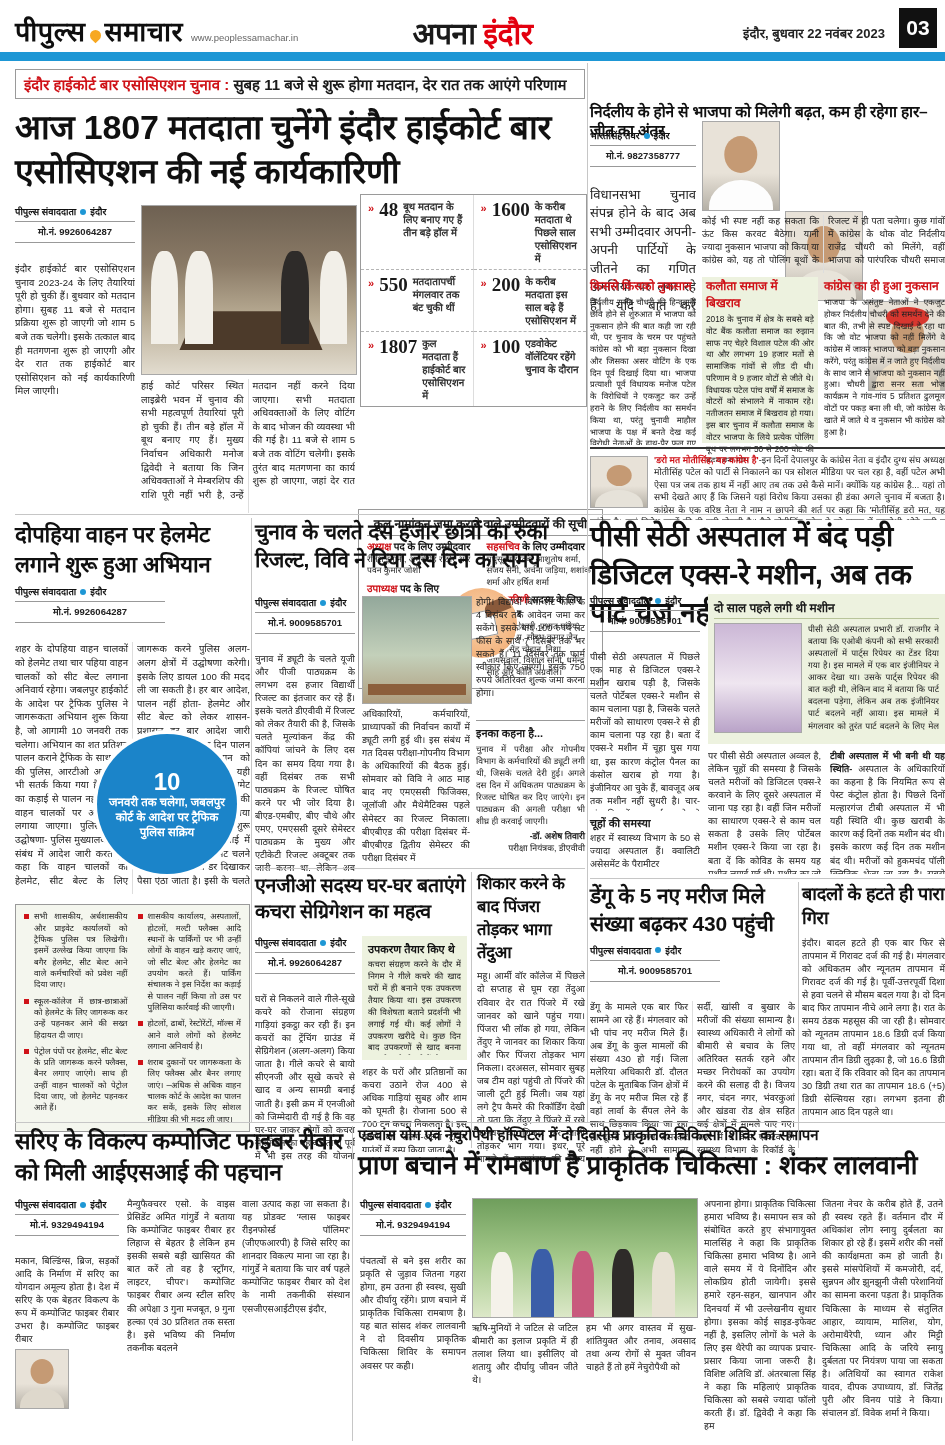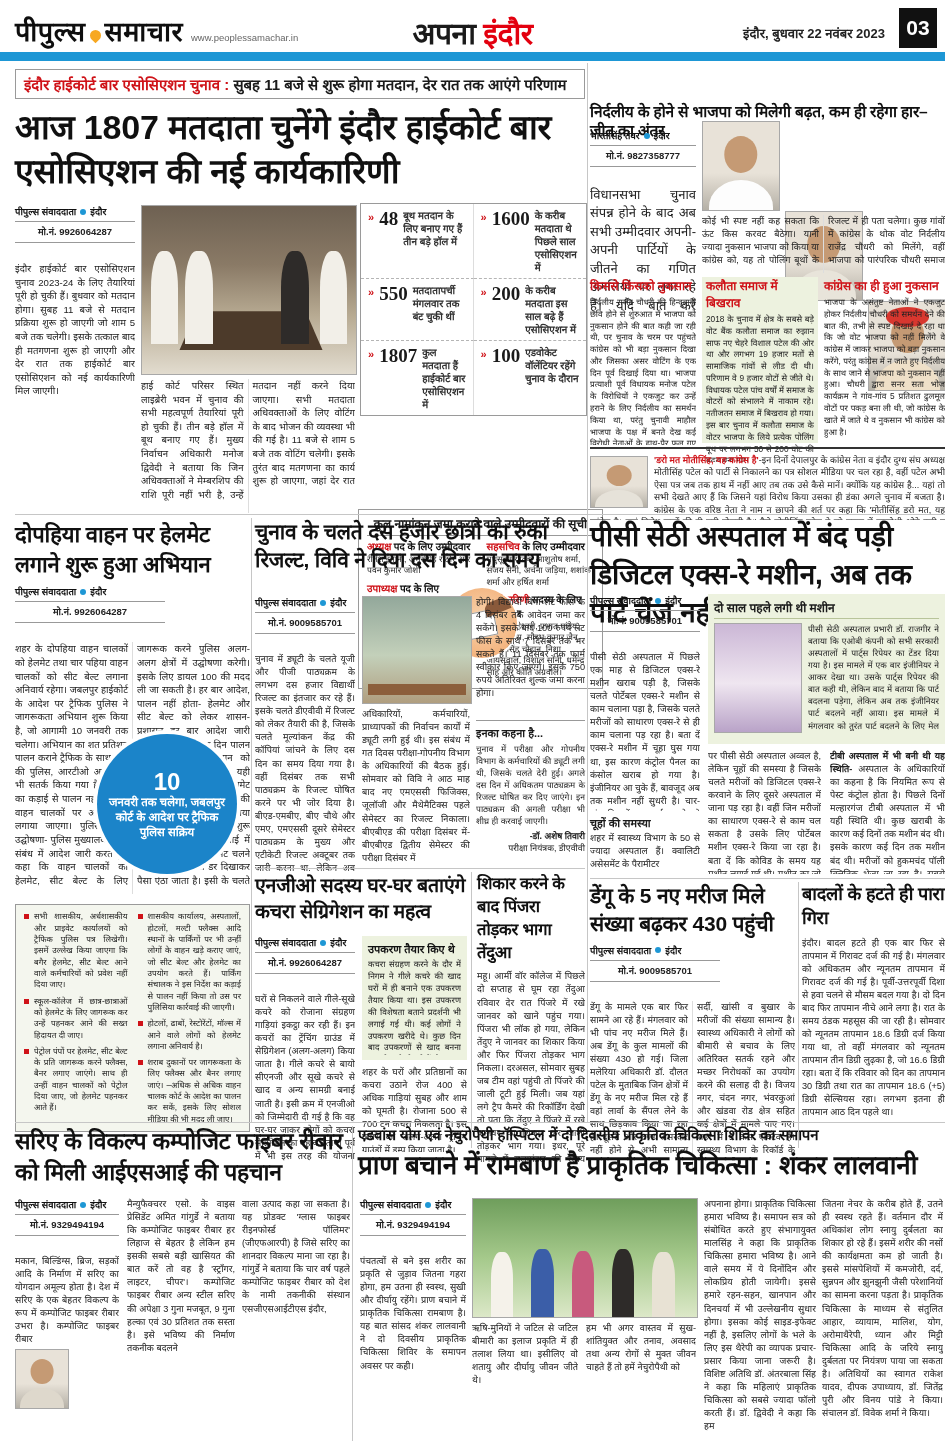--- a/index.html
+++ b/index.html
@@ -110,21 +110,21 @@
     </div>
     <div class="photo ph-room abs" style="left:126px;top:142px;width:214px;height:168px;">
       <i class="tbl"></i>
       <i class="fig" style="left:4%;"></i>
       <i class="fig" style="left:20%;"></i>
       <i class="fig d" style="right:22%;"></i>
       <i class="fig" style="right:4%;"></i>
     </div>
     <div class="body-text cols2 abs" style="left:126px;top:316px;width:214px;height:134px;">हाई कोर्ट परिसर स्थित लाइब्रेरी भवन में चुनाव की सभी महत्वपूर्ण तैयारियां पूरी हो चुकी हैं। तीन बड़े हॉल में बूथ बनाए गए हैं। मुख्य निर्वाचन अधिकारी मनोज द्विवेदी ने बताया कि जिन अधिवक्ताओं ने मेम्बरशिप की राशि पूरी नहीं भरी है, उन्हें मतदान नहीं करने दिया जाएगा। सभी मतदाता अधिवक्ताओं के लिए वोटिंग के बाद भोजन की व्यवस्था भी की गई है। 11 बजे से शाम 5 बजे तक वोटिंग चलेगी। इसके तुरंत बाद मतगणना का कार्य शुरू हो जाएगा, जहां देर रात तक विजेताओं के नामों की घोषणा की जाएगी।</div>
 
-    <div class="stats-box abs" style="left:345px;top:140px;width:225px;">
+    <div class="stats-box abs" style="left:345px;top:131px;width:225px;">
       <div class="stat">
           <span class="num">48</span>
           <span class="txt">बूथ मतदान के लिए बनाए गए हैं तीन बड़े हॉल में</span>
         </div>
       <div class="stat">
           <span class="num">1600</span>
           <span class="txt">के करीब मतदाता थे पिछले साल एसोसिएशन में</span>
         </div>
       <div class="stat">
           <span class="num">550</span>

